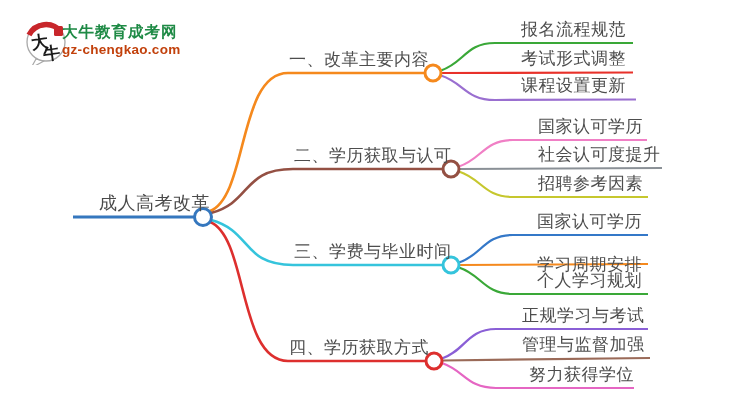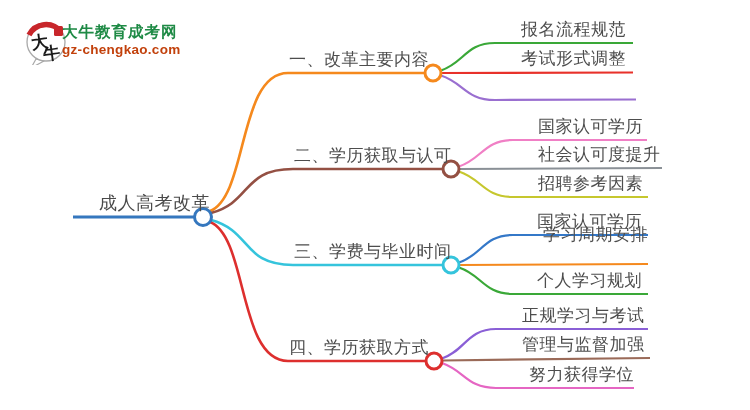--- a/index.html
+++ b/index.html
@@ -73,26 +73,27 @@
 
   <div class="node-label root-label" style="left:88px;top:191px;">成人高考改革</div>
 
   <div class="node-label" style="left:289px;top:49px;">一、改革主要内容</div>
   <div class="node-label" style="left:294px;top:145px;">二、学历获取与认可</div>
   <div class="node-label" style="left:294px;top:241px;">三、学费与毕业时间</div>
   <div class="node-label" style="left:289px;top:337px;">四、学历获取方式</div>
 
   <div class="node-label" style="left:521px;top:19px;">报名流程规范</div>
   <div class="node-label" style="left:521px;top:48px;">考试形式调整</div>
+  <div class="node-label" style="left:521px;top:75px;">课程设置更新</div>
 
   <div class="node-label" style="left:538px;top:116px;">国家认可学历</div>
   <div class="node-label" style="left:538px;top:144px;">社会认可度提升</div>
   <div class="node-label" style="left:538px;top:173px;">招聘参考因素</div>
 
   <div class="node-label" style="left:537px;top:211px;">国家认可学历</div>
-  <div class="node-label" style="left:537px;top:224px;margin-left:6px;">学习周期安排</div>
+  <div class="node-label" style="left:537px;top:254px;">学习周期安排</div>
   <div class="node-label" style="left:537px;top:270px;">个人学习规划</div>
 
   <div class="node-label" style="left:522px;top:334px;">管理与监督加强</div>
   <div class="node-label" style="left:522px;top:305px;">正规学习与考试</div>
   <div class="node-label" style="left:529px;top:364px;">努力获得学位</div>
 
 </div>
 
 </body></html>

